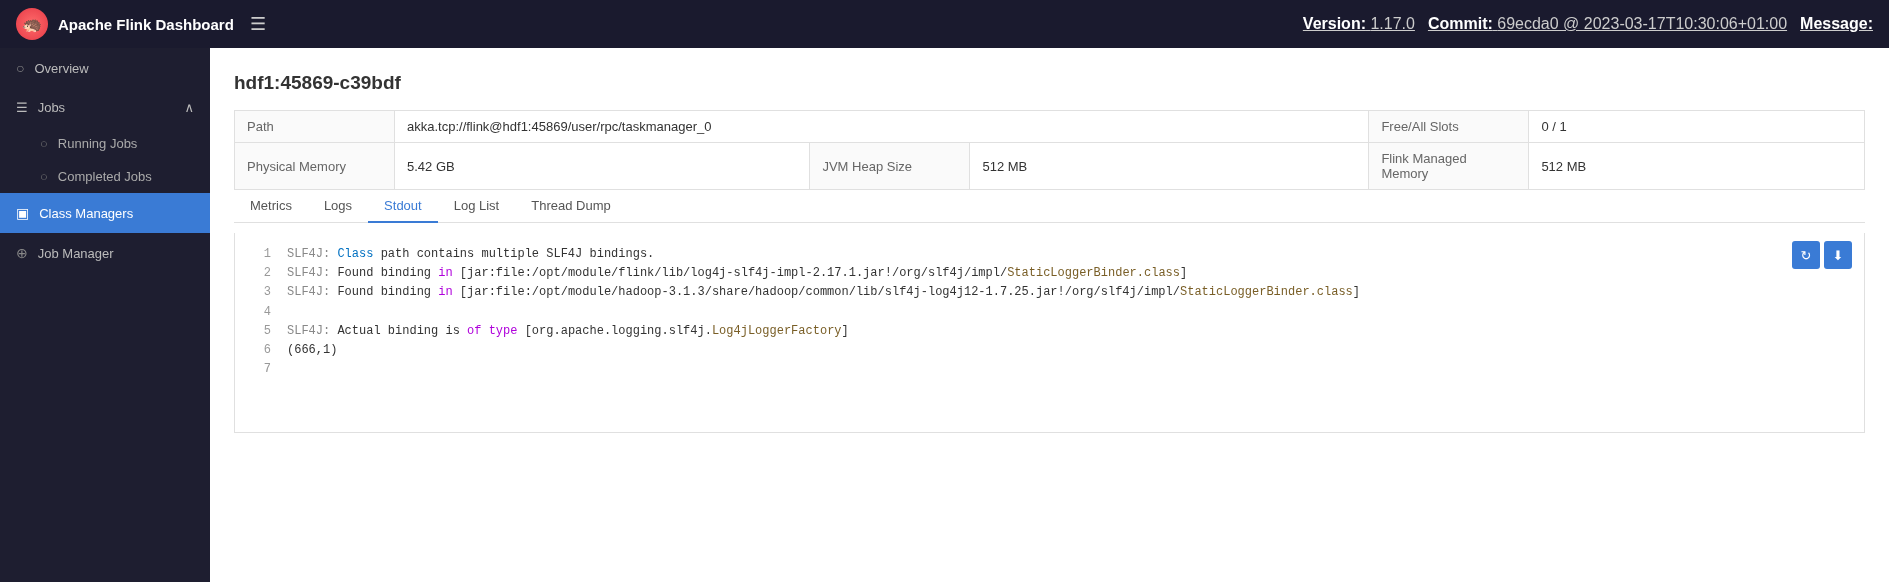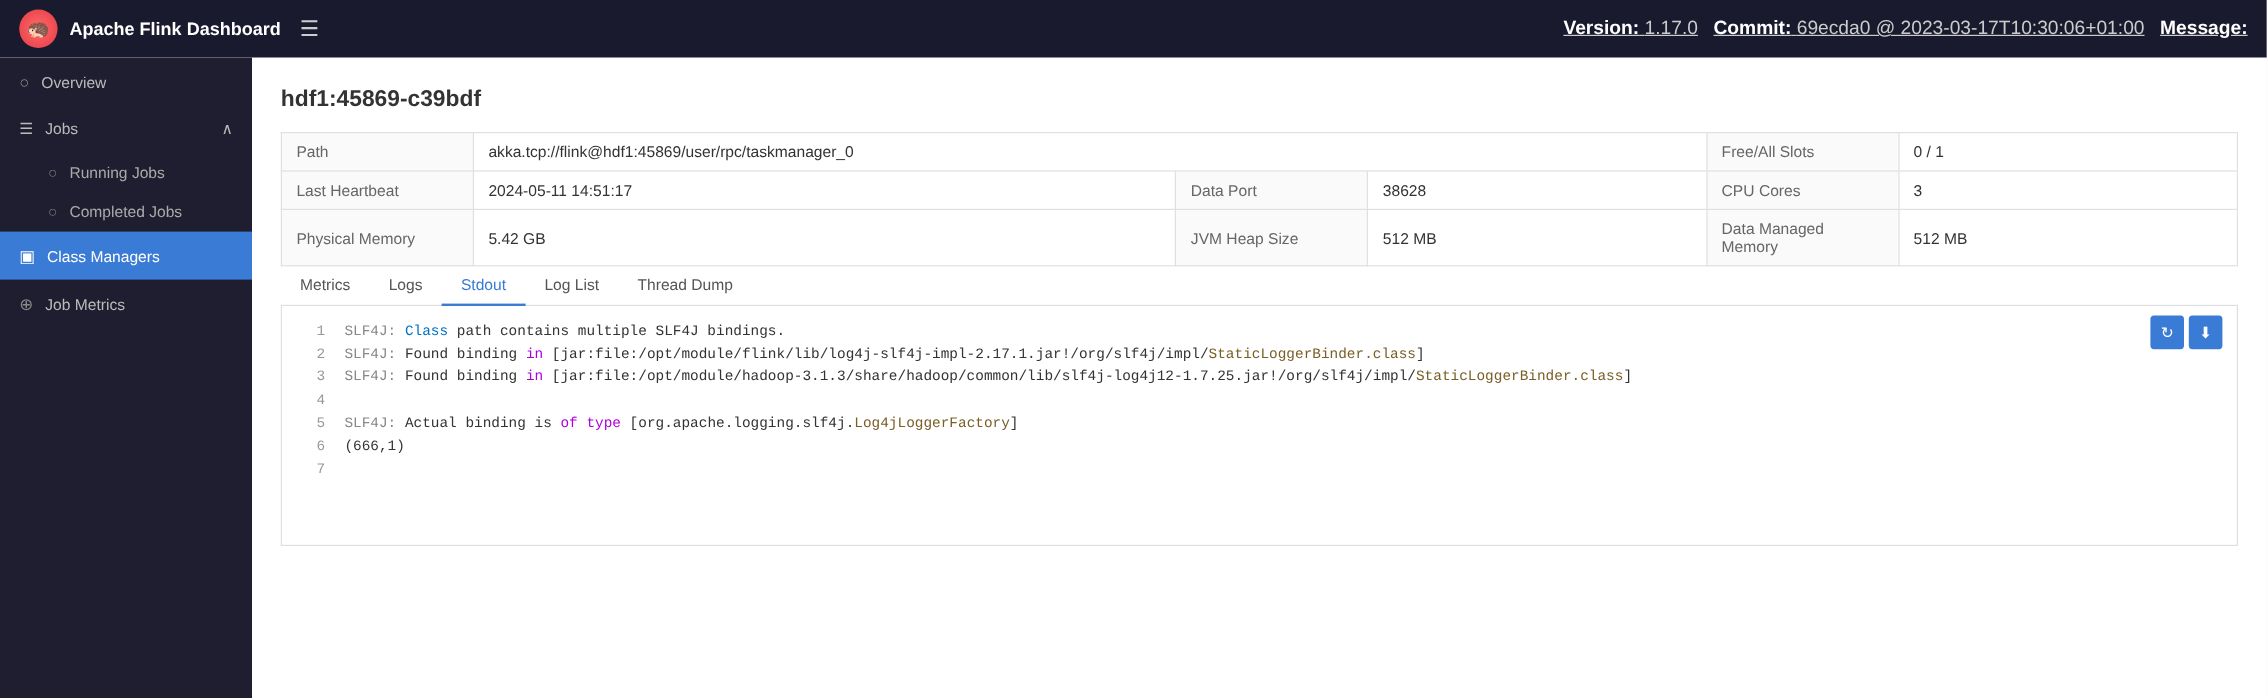--- a/index.html
+++ b/index.html
@@ -132,21 +132,21 @@
       font-weight: 500;
     }
     .info-table td.value {
       color: #333;
     }
 
     
     .tabs {
       display: flex;
       border-bottom: 1px solid #e0e0e0;
-      margin-bottom: 0;
+      margin-bottom: 10px;
       gap: 0;
     }
     .tab {
       padding: 8px 16px;
       cursor: pointer;
       font-size: 13px;
       color: #555;
       border-bottom: 2px solid transparent;
       margin-bottom: -1px;
     }
@@ -258,53 +258,45 @@
         <span class="icon">○</span>
         <span>Completed Jobs</span>
       </div>
     </div>
     <div class="sidebar-item active">
       <span class="icon">▣</span>
       <span>Class Managers</span>
     </div>
     <div class="sidebar-item">
       <span class="icon">⊕</span>
-      <span>Job Metrics</span>
+      <span>Job Manager</span>
     </div>
   </div>
 
   <div class="main">
 
     <div class="page-title">hdf1:45869-c39bdf</div>
 
     <table class="info-table">
       <tbody>
 
         <tr>
           <td class="label">Path</td>
           <td class="value" colspan="3">akka.tcp://flink@hdf1:45869/user/rpc/taskmanager_0</td>
           <td class="label">Free/All Slots</td>
           <td class="value">0 / 1</td>
         </tr>
 
-        <tr>
-          <td class="label">Last Heartbeat</td>
-          <td class="value">2024-05-11 14:51:17</td>
-          <td class="label">Data Port</td>
-          <td class="value">38628</td>
-          <td class="label">CPU Cores</td>
-          <td class="value">3</td>
-        </tr>
 
         <tr>
           <td class="label">Physical Memory</td>
           <td class="value">5.42 GB</td>
           <td class="label">JVM Heap Size</td>
           <td class="value">512 MB</td>
-          <td class="label">Data Managed Memory</td>
+          <td class="label">Flink Managed Memory</td>
           <td class="value">512 MB</td>
         </tr>
       </tbody>
     </table>
 
     <div class="tabs">
       <div class="tab">Metrics</div>
       <div class="tab">Logs</div>
       <div class="tab active">Stdout</div>
       <div class="tab">Log List</div>

